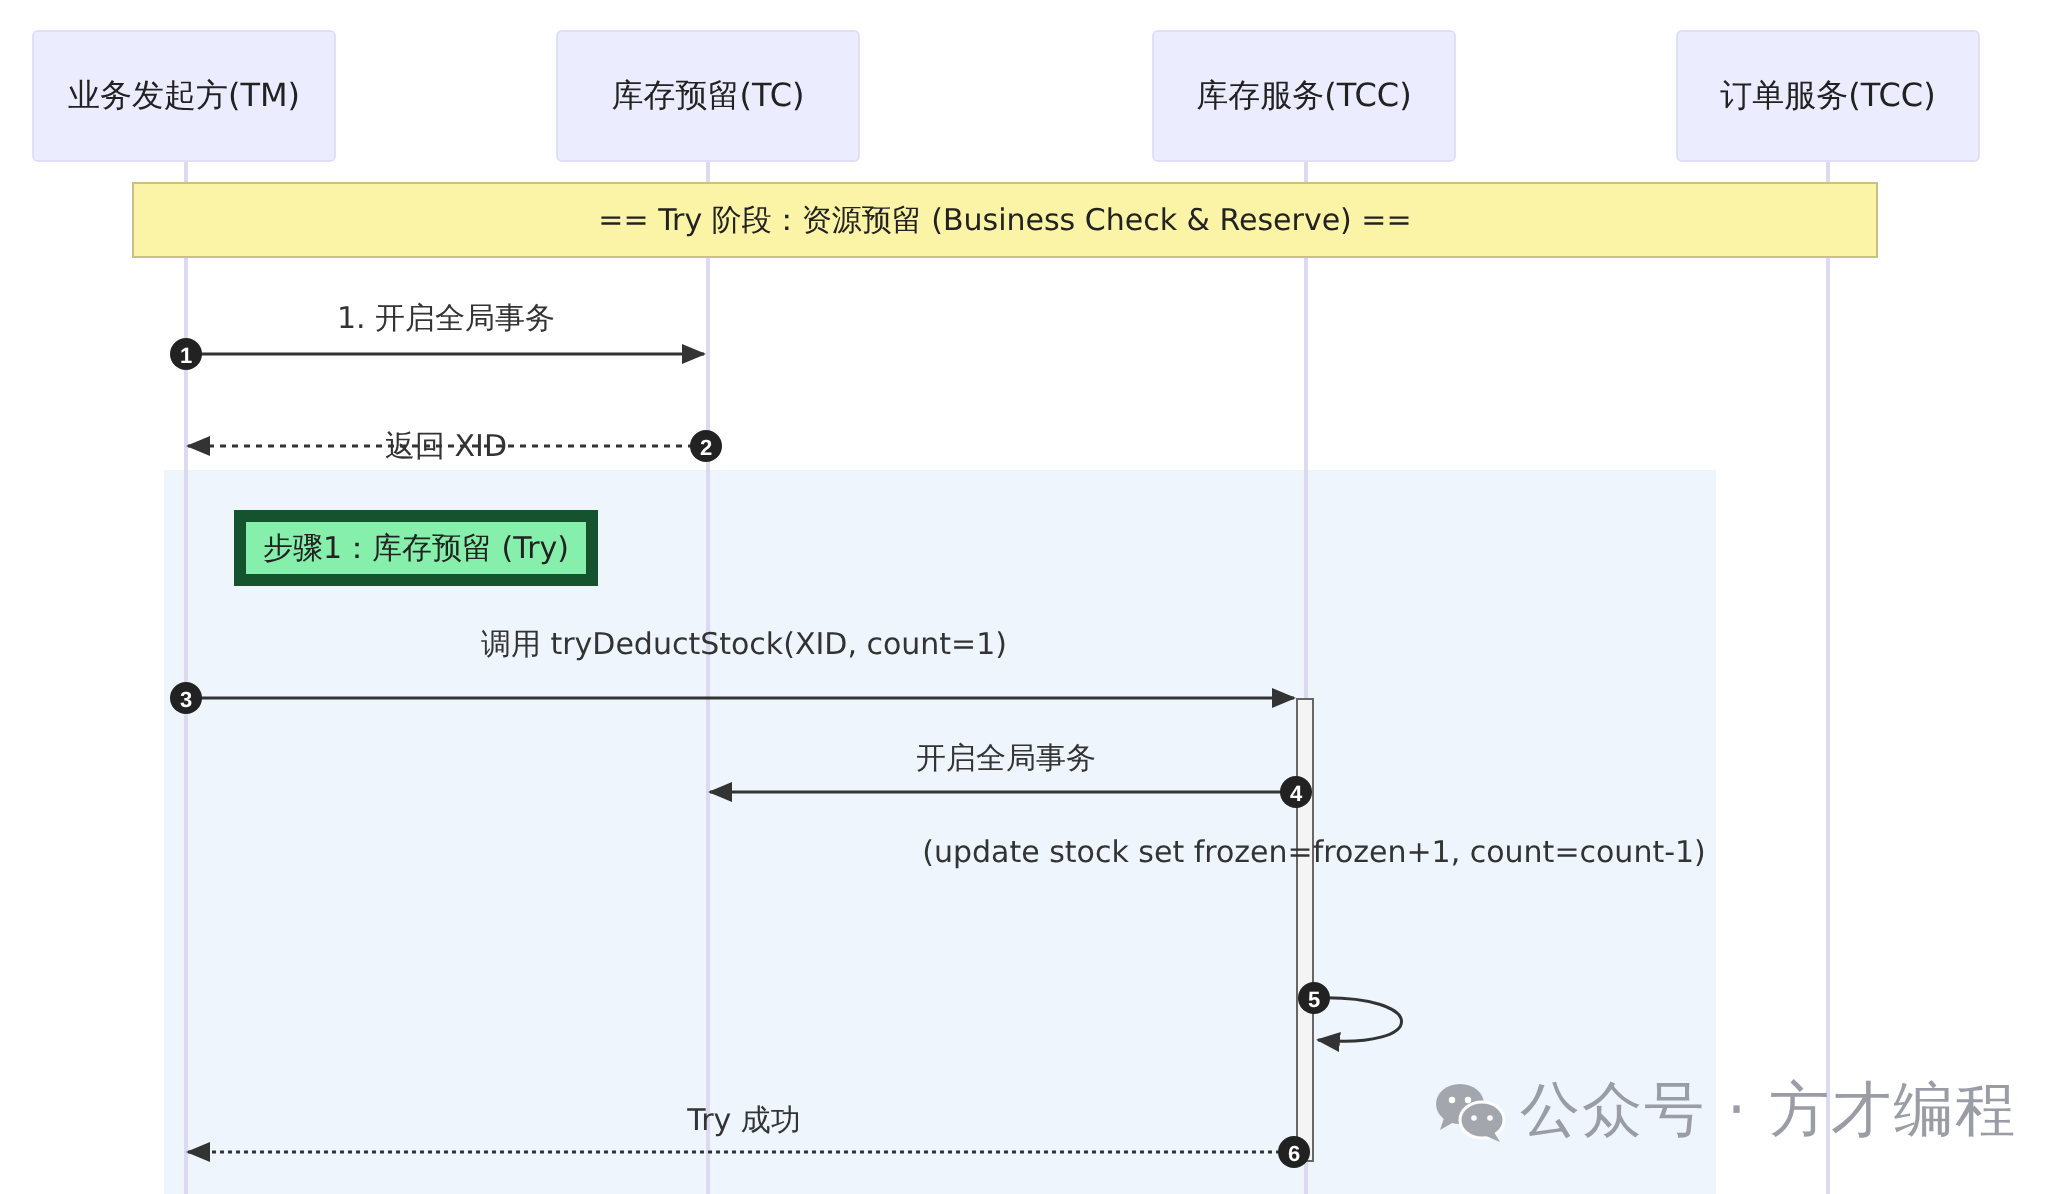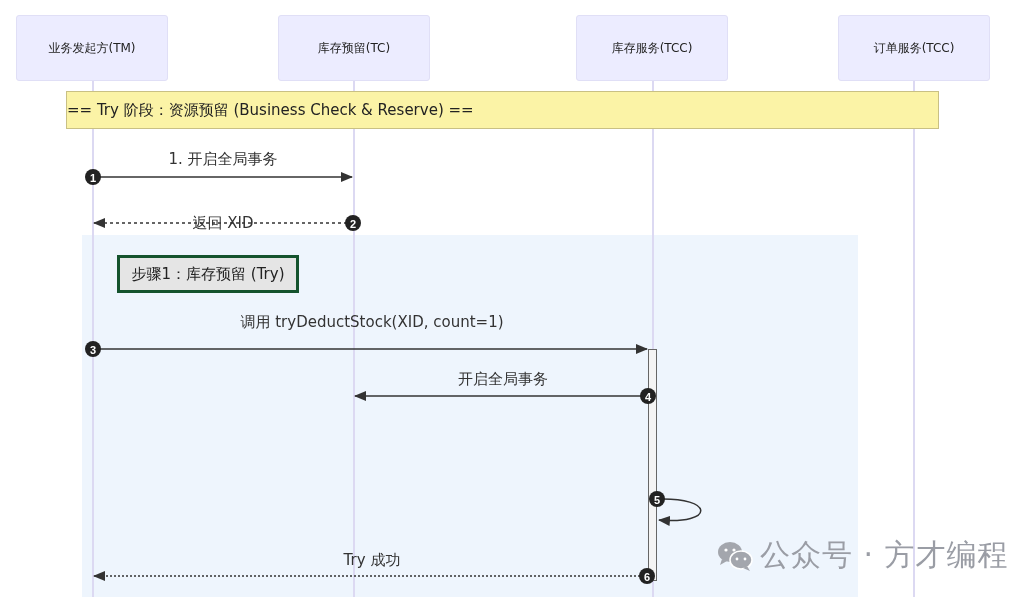--- a/index.html
+++ b/index.html
@@ -1,27 +1,27 @@
 <!DOCTYPE html>
 <html><head>
 <meta charset="utf-8">
 <style>
   html, body { margin:0; padding:0; background:#ffffff; }
   body { width:1027px; height:597px; position:relative; overflow:hidden;
          font-family:"DejaVu Sans", "Liberation Sans", sans-serif; color:#333; }
   .actor { position:absolute; top:15px; height:66px; width:152px; box-sizing:border-box;
            background:#ececff; border:1px solid #e0dff6; border-radius:3px;
-           display:flex; align-items:center; justify-content:center; font-size:12px; color:#222; }
+           display:flex; align-items:center; justify-content:center; font-size:16px; color:#222; }
   .lifeline { position:absolute; top:81px; width:2px; height:516px; background:#dcd9f2; }
   .phase-note { position:absolute; left:66px; top:91px; width:873px; height:38px; box-sizing:border-box;
                 background:#fbf3a6; border:1px solid #c9c084; display:flex; align-items:center;
-                font-size:15px; color:#222; }
+                justify-content:center; font-size:15px; color:#222; }
   .rect-bg { position:absolute; left:82px; top:235px; width:776px; height:362px; background:#eef5fd; }
   .step-note { position:absolute; left:117px; top:255px; width:182px; height:38px; box-sizing:border-box;
-               background:#e5e5e5; border:3px solid #14532d; display:flex; align-items:center;
+               background:#86efac; border:6px solid #14532d; display:flex; align-items:center;
                justify-content:center; font-size:15px; color:#222; }
   .activation { position:absolute; left:648px; top:349px; width:9px; height:232px; box-sizing:border-box;
                 background:#f4f4f4; border:1px solid #666; }
   .msg-label { position:absolute; font-size:15px; color:#333; white-space:nowrap; transform:translateX(-50%); }
   .multi { line-height:19px; }
   svg.overlay { position:absolute; left:0; top:0; }
   .watermark { position:absolute; left:716px; top:535px; display:flex; align-items:center; gap:6px;
                color:#9a9da5; font-size:30px; letter-spacing:1px; }
 </style>
 </head>
@@ -54,20 +54,21 @@
     <span>步骤1：库存预留 (Try)</span>
   </div>
 
 <div class="activation"></div>
 
 <div class="msg-label" style="left:223px; top:150px">1. 开启全局事务</div>
 <div class="msg-label" style="left:223px; top:214px">返回 XID</div>
 <div class="msg-label" style="left:372px; top:313px">调用 tryDeductStock(XID, count=1)</div>
 <div class="msg-label" style="left:503px; top:370px">开启全局事务</div>
 <div class="msg-label multi" style="left:657px; top:417px">
+  <div>(update stock set frozen=frozen+1, count=count-1)</div>
 </div>
 <div class="msg-label" style="left:372px; top:551px">Try 成功</div>
 
 <svg class="overlay" width="1027" height="597">
   <defs>
     <marker id="ah" markerWidth="12" markerHeight="12" refX="11" refY="6" orient="auto" markerUnits="userSpaceOnUse">
       <path d="M0,1 L12,6 L0,11 Z" fill="#333"></path>
     </marker>
   </defs>
   <line x1="93" y1="177" x2="352" y2="177" stroke="#333" stroke-width="1.5" marker-end="url(#ah)"></line>

